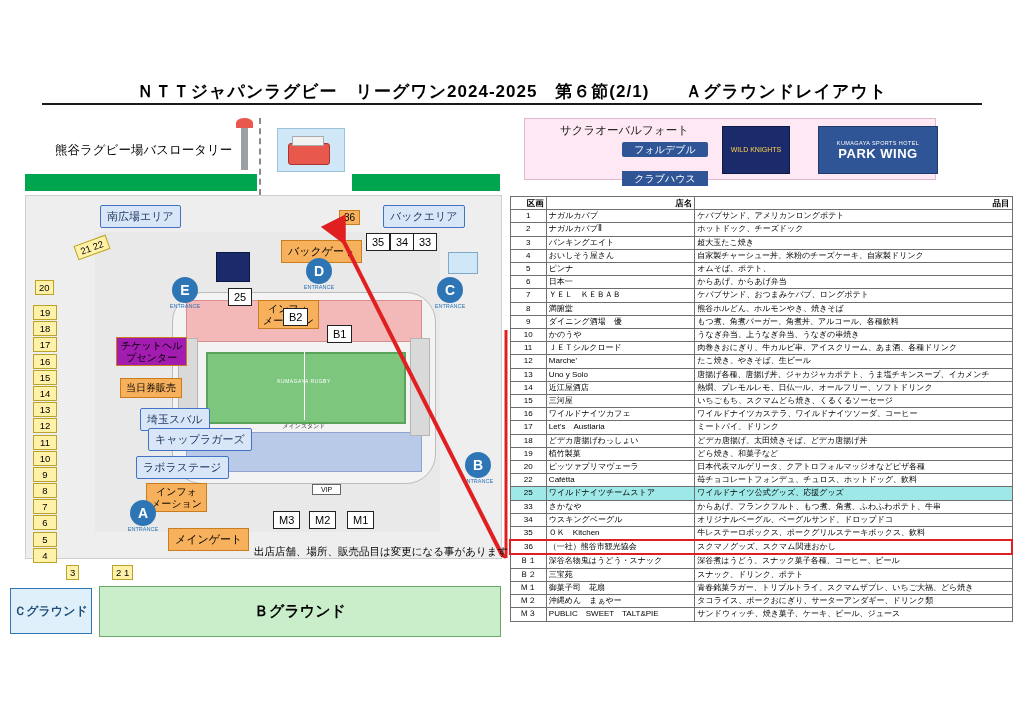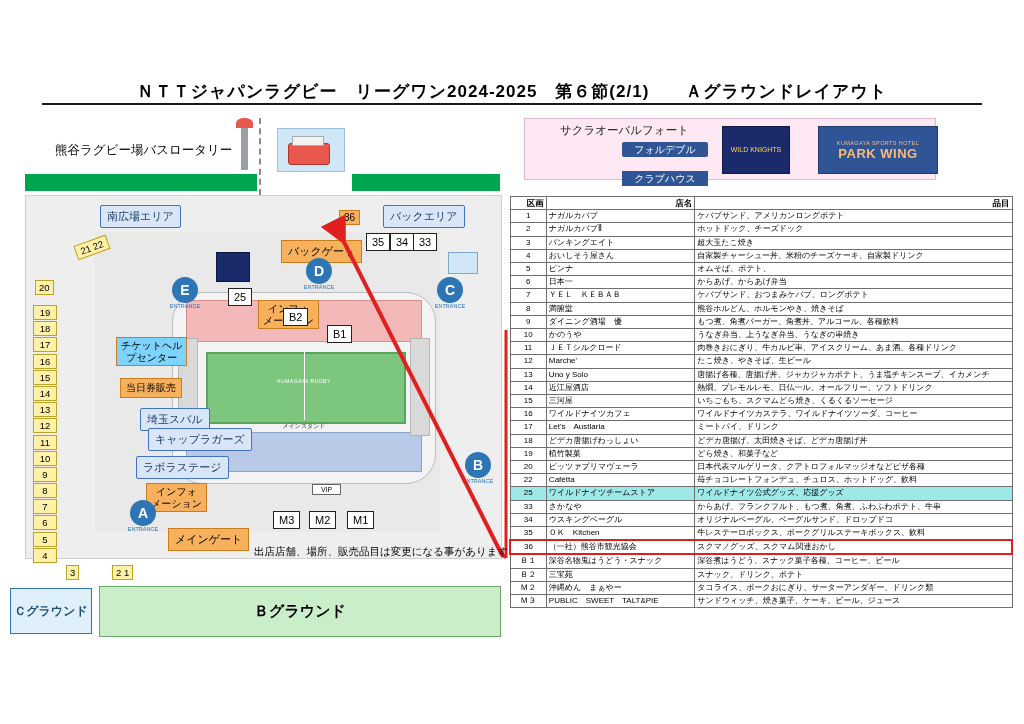--- a/index.html
+++ b/index.html
@@ -64,21 +64,21 @@
     display:flex;align-items:center;justify-content:center;
     font-size:14px;font-weight:bold;
   }
   .gate-cap{font-size:5.5px;color:#2e75b6;text-align:center;width:34px;}
   #lbl-minami{top:205px;left:100px;}
   #lbl-back-area{top:205px;left:383px;}
   #lbl-back-gate{top:240px;left:281px;}
   #lbl-info1{top:300px;left:258px;background:#f7b15c;border:1px solid #c97d1c;font-size:10px;text-align:center;padding:2px 4px;line-height:1.15;}
   #lbl-info2{top:483px;left:146px;background:#f7b15c;border:1px solid #c97d1c;font-size:10px;text-align:center;padding:2px 4px;line-height:1.15;}
   #lbl-main-gate{top:528px;left:168px;}
-  #lbl-ticket{top:337px;left:116px;background:#7dd3fc;border:1px solid #c97d1c;font-size:10px;text-align:center;padding:2px 4px;line-height:1.15;}
+  #lbl-ticket{top:337px;left:116px;background:#a21caf;border:1px solid #c97d1c;font-size:10px;text-align:center;padding:2px 4px;line-height:1.15;}
   #lbl-touhi{top:378px;left:120px;background:#f7b15c;border:1px solid #c97d1c;font-size:10px;padding:2px 5px;}
   #lbl-saitama{top:408px;left:140px;}
   #lbl-cap{top:428px;left:148px;}
   #lbl-labo{top:456px;left:136px;}
   #circle-E{top:277px;left:172px;}
   #cap-E{top:303px;left:168px;}
   #circle-D{top:258px;left:306px;}
   #cap-D{top:284px;left:302px;}
   #circle-C{top:277px;left:437px;}
   #cap-C{top:303px;left:433px;}
@@ -140,21 +140,21 @@
   #btn-clubhouse{
     top:171px;left:622px;width:86px;height:15px;background:#2f5597;color:#fff;
     font-size:10px;display:flex;align-items:center;justify-content:center;border-radius:0;
   }
   #wild-knights-logo{
     top:126px;left:722px;width:66px;height:46px;background:#1b2a6b;border:1px solid #101a45;
     display:flex;align-items:center;justify-content:center;color:#ffd34d;font-size:7px;text-align:center;line-height:1.1;
   }
   #park-wing-logo{
     top:126px;left:818px;width:118px;height:46px;background:#2f5597;border:1px solid #1f3a6b;
-    display:flex;flex-direction:column;align-items:center;justify-content:center;color:#fdba74;
+    display:flex;flex-direction:column;align-items:center;justify-content:center;color:#ffffff;
   }
   #park-wing-sub{font-size:5.5px;letter-spacing:.4px;}
   #park-wing-main{font-size:13px;font-weight:bold;letter-spacing:.5px;}
   
   #table-wrap{top:196px;left:509px;width:504px;}
   table{border-collapse:collapse;width:504px;font-size:8px;}
   th,td{border:1px solid #6f6f6f;padding:0 2px;height:12.2px;line-height:12.2px;
         white-space:nowrap;overflow:hidden;}
   th{background:#ffffff;font-weight:bold;text-align:right;font-size:8.5px;}
   td.c-no{width:34px;text-align:center;}
@@ -433,20 +433,25 @@
           <td class="c-no">Ｂ１</td>
           <td class="c-shop">深谷名物鬼はうどう・スナック</td>
           <td class="c-item">深谷煮はうどう、スナック菓子各種、コーヒー、ビール</td>
         </tr>
         <tr>
           <td class="c-no">Ｂ２</td>
           <td class="c-shop">三宝苑</td>
           <td class="c-item">スナック、ドリンク、ポテト</td>
         </tr>
         <tr>
+          <td class="c-no">Ｍ１</td>
+          <td class="c-shop">御菓子司　花扇</td>
+          <td class="c-item">青春銘菓ラガー、トリプルトライ、スクマムザブレ、いちご大福、どら焼き</td>
+        </tr>
+        <tr>
           <td class="c-no">Ｍ２</td>
           <td class="c-shop">沖縄めん　まぁやー</td>
           <td class="c-item">タコライス、ポークおにぎり、サーターアンダギー、ドリンク類</td>
         </tr>
         <tr>
           <td class="c-no">Ｍ３</td>
           <td class="c-shop">PUBLIC　SWEET　TALT&amp;PIE</td>
           <td class="c-item">サンドウィッチ、焼き菓子、ケーキ、ビール、ジュース</td>
         </tr>
       </tbody>

